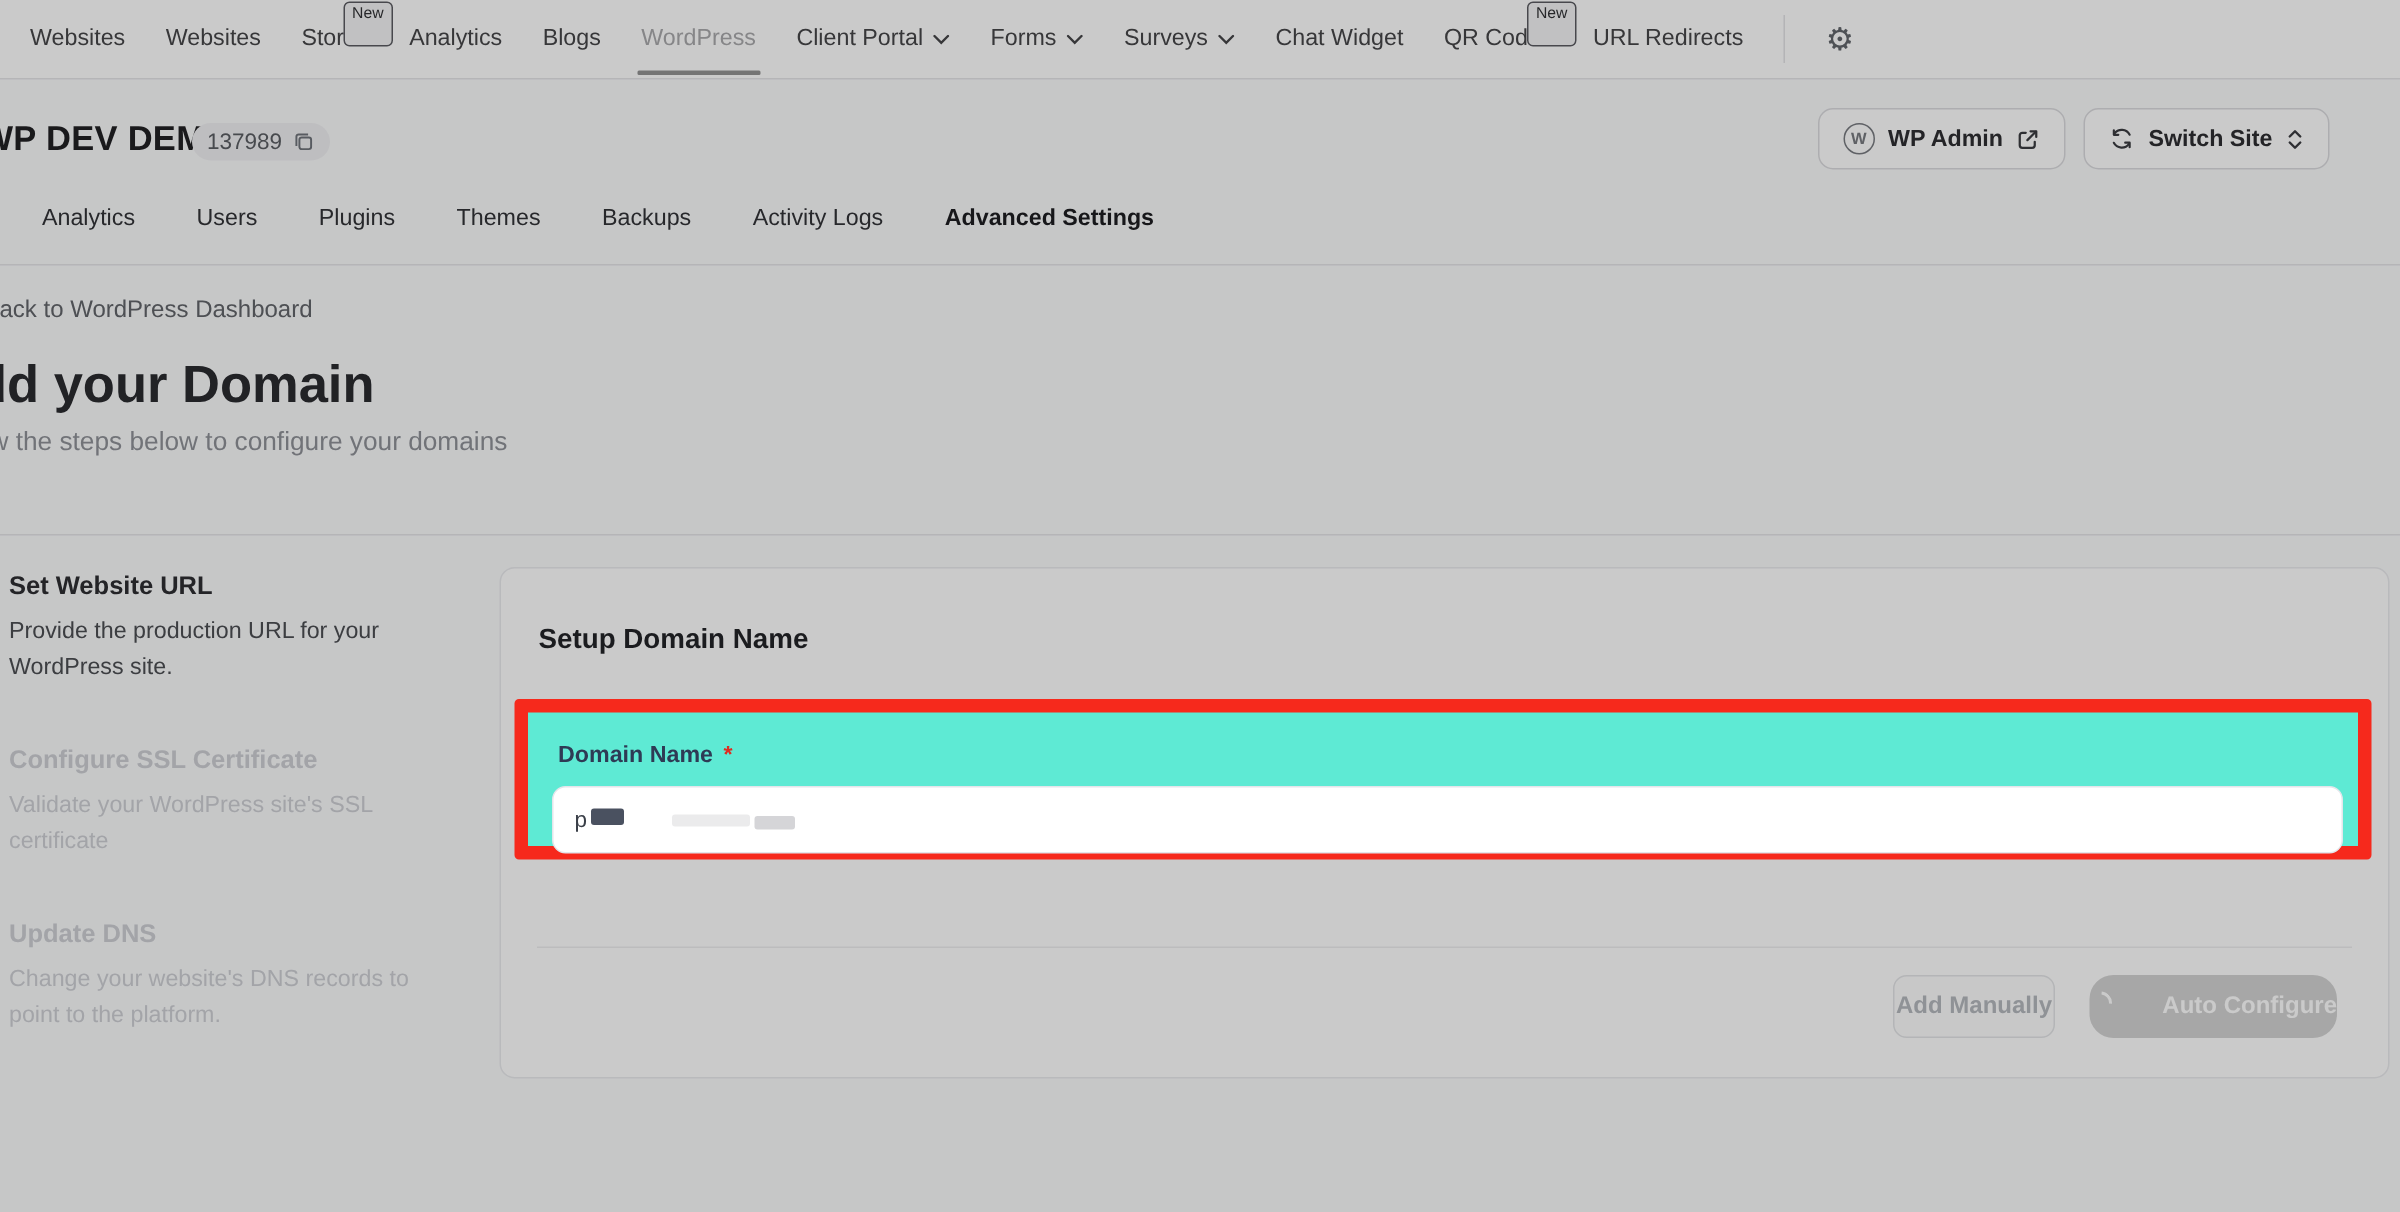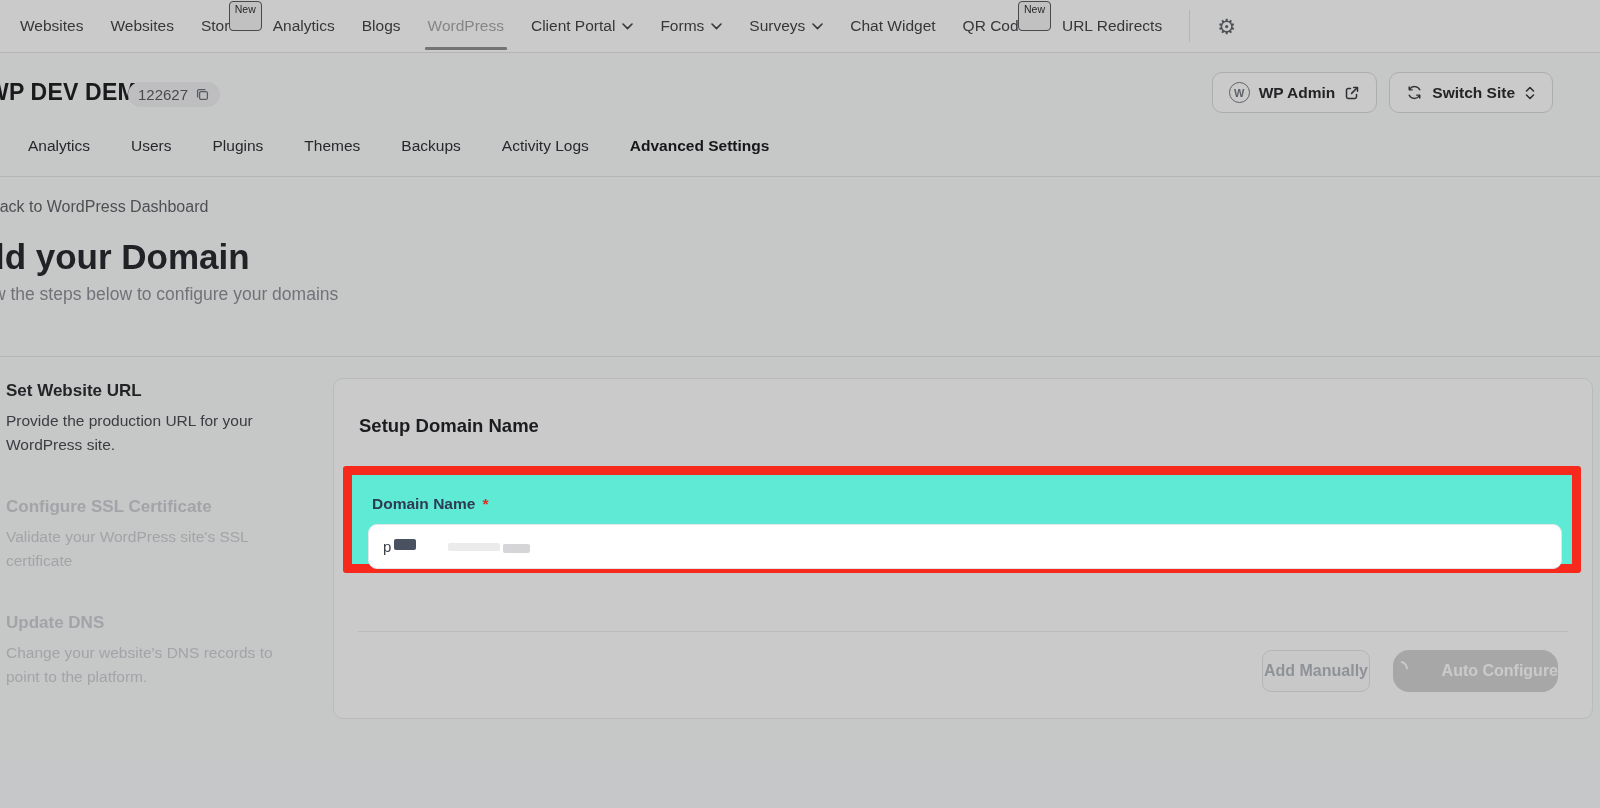--- a/index.html
+++ b/index.html
@@ -174,21 +174,21 @@
   <span class="nav-item">
       <span>URL Redirects</span>
     </span>
   <span class="nav-sep"></span>
   <span class="gear">⚙</span>
 </nav>
 
 <section class="subheader">
   <h1 class="site-title">WP DEV DEMO</h1>
   <span class="site-id-pill">
-    <span>122627</span>
+    <span>137989</span>
     <svg width="15" height="15" viewBox="0 0 15 15" fill="none" stroke="#6b6f76" stroke-width="1.3">
       <rect x="4.6" y="4.6" width="7.8" height="7.8" rx="1.5"></rect>
       <path d="M10.4 2.6H4.1a1.5 1.5 0 0 0-1.5 1.5v6.3"></path>
     </svg>
   </span>
 
   <div class="header-actions">
     <button class="hdr-btn">
       <span class="wp-circle">W</span>
       <span>WP Admin</span>

